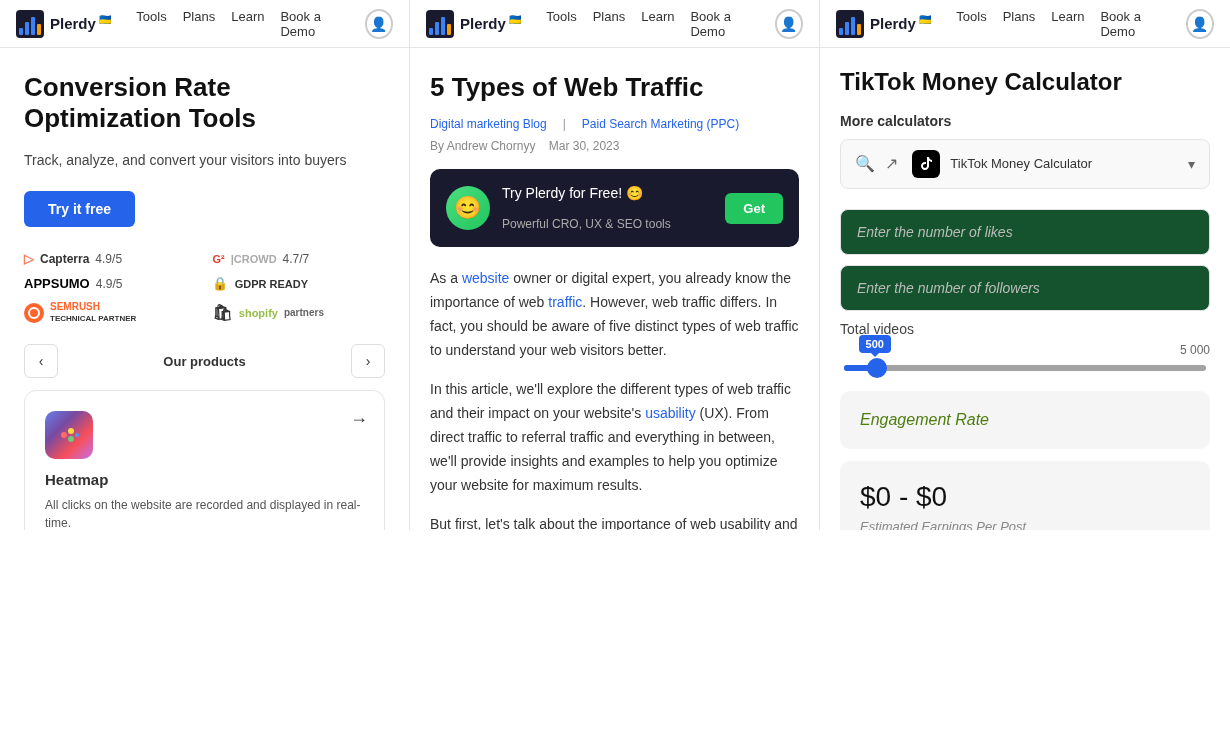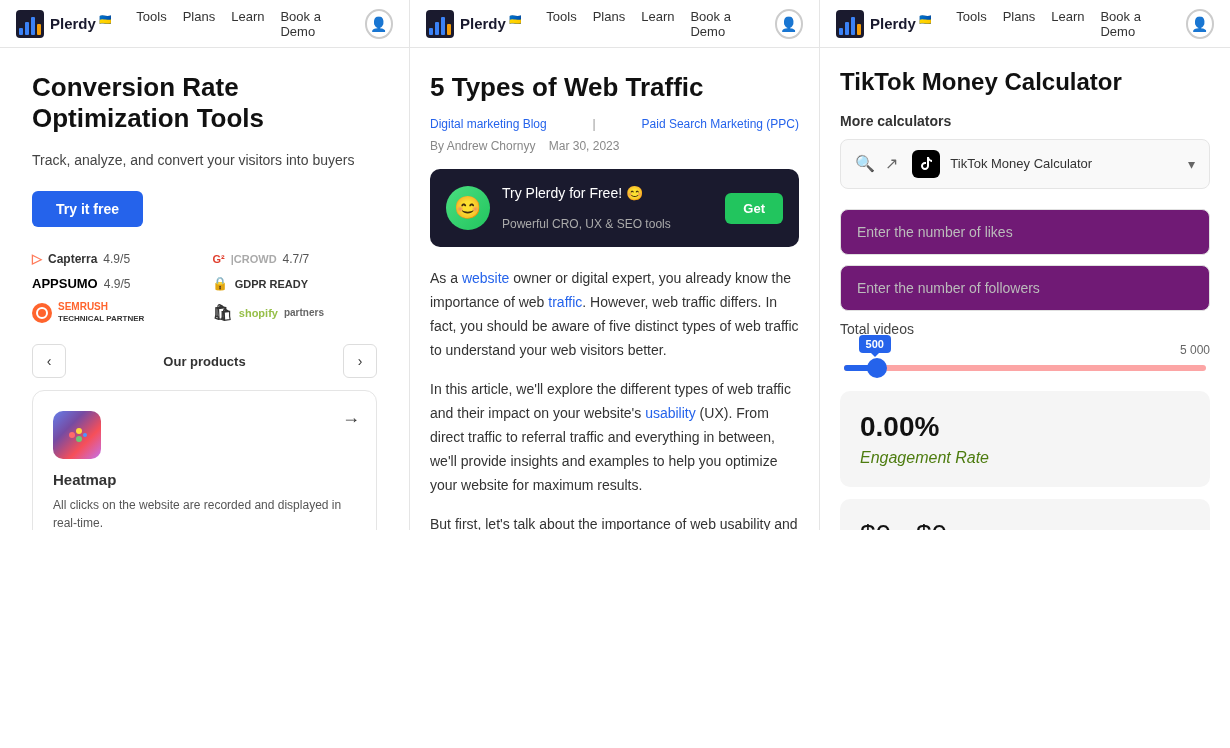--- a/index.html
+++ b/index.html
@@ -79,21 +79,21 @@
       border: 2px solid #ccc;
       display: flex;
       align-items: center;
       justify-content: center;
       font-size: 14px;
       color: #666;
     }
     
     
     .left-content {
-      padding: 24px 32px 16px;
+      padding: 24px 24px 16px;
       flex: 1;
       overflow: hidden;
       position: relative;
     }
     .left-hero-title {
       font-size: 26px;
       font-weight: 800;
       color: #111;
       line-height: 1.2;
       margin-bottom: 16px;
@@ -214,24 +214,23 @@
     }
     .article-title {
       font-size: 26px;
       font-weight: 800;
       color: #111;
       margin-bottom: 14px;
       line-height: 1.2;
     }
     .article-meta {
       display: flex;
-      gap: 4px;
+      gap: 16px;
       margin-bottom: 8px;
       flex-wrap: wrap;
-      justify-content: space-between;
     }
     .article-meta a {
       font-size: 12px;
       color: #2563eb;
       text-decoration: none;
     }
     .meta-divider {
       color: #999;
       font-size: 12px;
     }
@@ -345,40 +344,41 @@
     
     .calc-input {
       width: 100%;
       border: 1px solid #e0e0e0;
       border-radius: 8px;
       padding: 14px 16px;
       font-size: 14px;
       color: #999;
       margin-bottom: 10px;
       outline: none;
-      background: #701a75;
+      background: #14532d;
+      font-style: italic;
     }
     .calc-input::placeholder { color: #bbb; }
     
     .total-videos-label {
       font-size: 14px;
       color: #444;
       margin-bottom: 14px;
       font-weight: 500;
     }
     
     .slider-container {
       position: relative;
       margin-bottom: 20px;
       padding: 0 4px;
     }
     .slider-track {
       width: 100%;
       height: 6px;
-      background: #fca5a5;
+      background: #a3a3a3;
       border-radius: 3px;
       position: relative;
       margin-top: 28px;
     }
     .slider-fill {
       position: absolute;
       left: 0;
       top: 0;
       width: 9%;
       height: 100%;
@@ -696,21 +696,20 @@
         <div class="slider-track">
           <div class="slider-fill"></div>
           <div class="slider-bubble">500</div>
           <div class="slider-thumb"></div>
         </div>
         <input type="range" min="0" max="5000" value="500" style="position: absolute; top: 22px; left: 0px; width: 100%; opacity: 0; cursor: pointer;">
       </div>
 
       
       <div class="engagement-card">
-        <div class="engagement-rate">0.00%</div>
         <div class="engagement-label">Engagement Rate</div>
       </div>
 
       
       <div class="earnings-card">
         <div class="earnings-value">$0 - $0</div>
         <div class="earnings-label">Estimated Earnings Per Post</div>
       </div>
     </div>
   </div>

